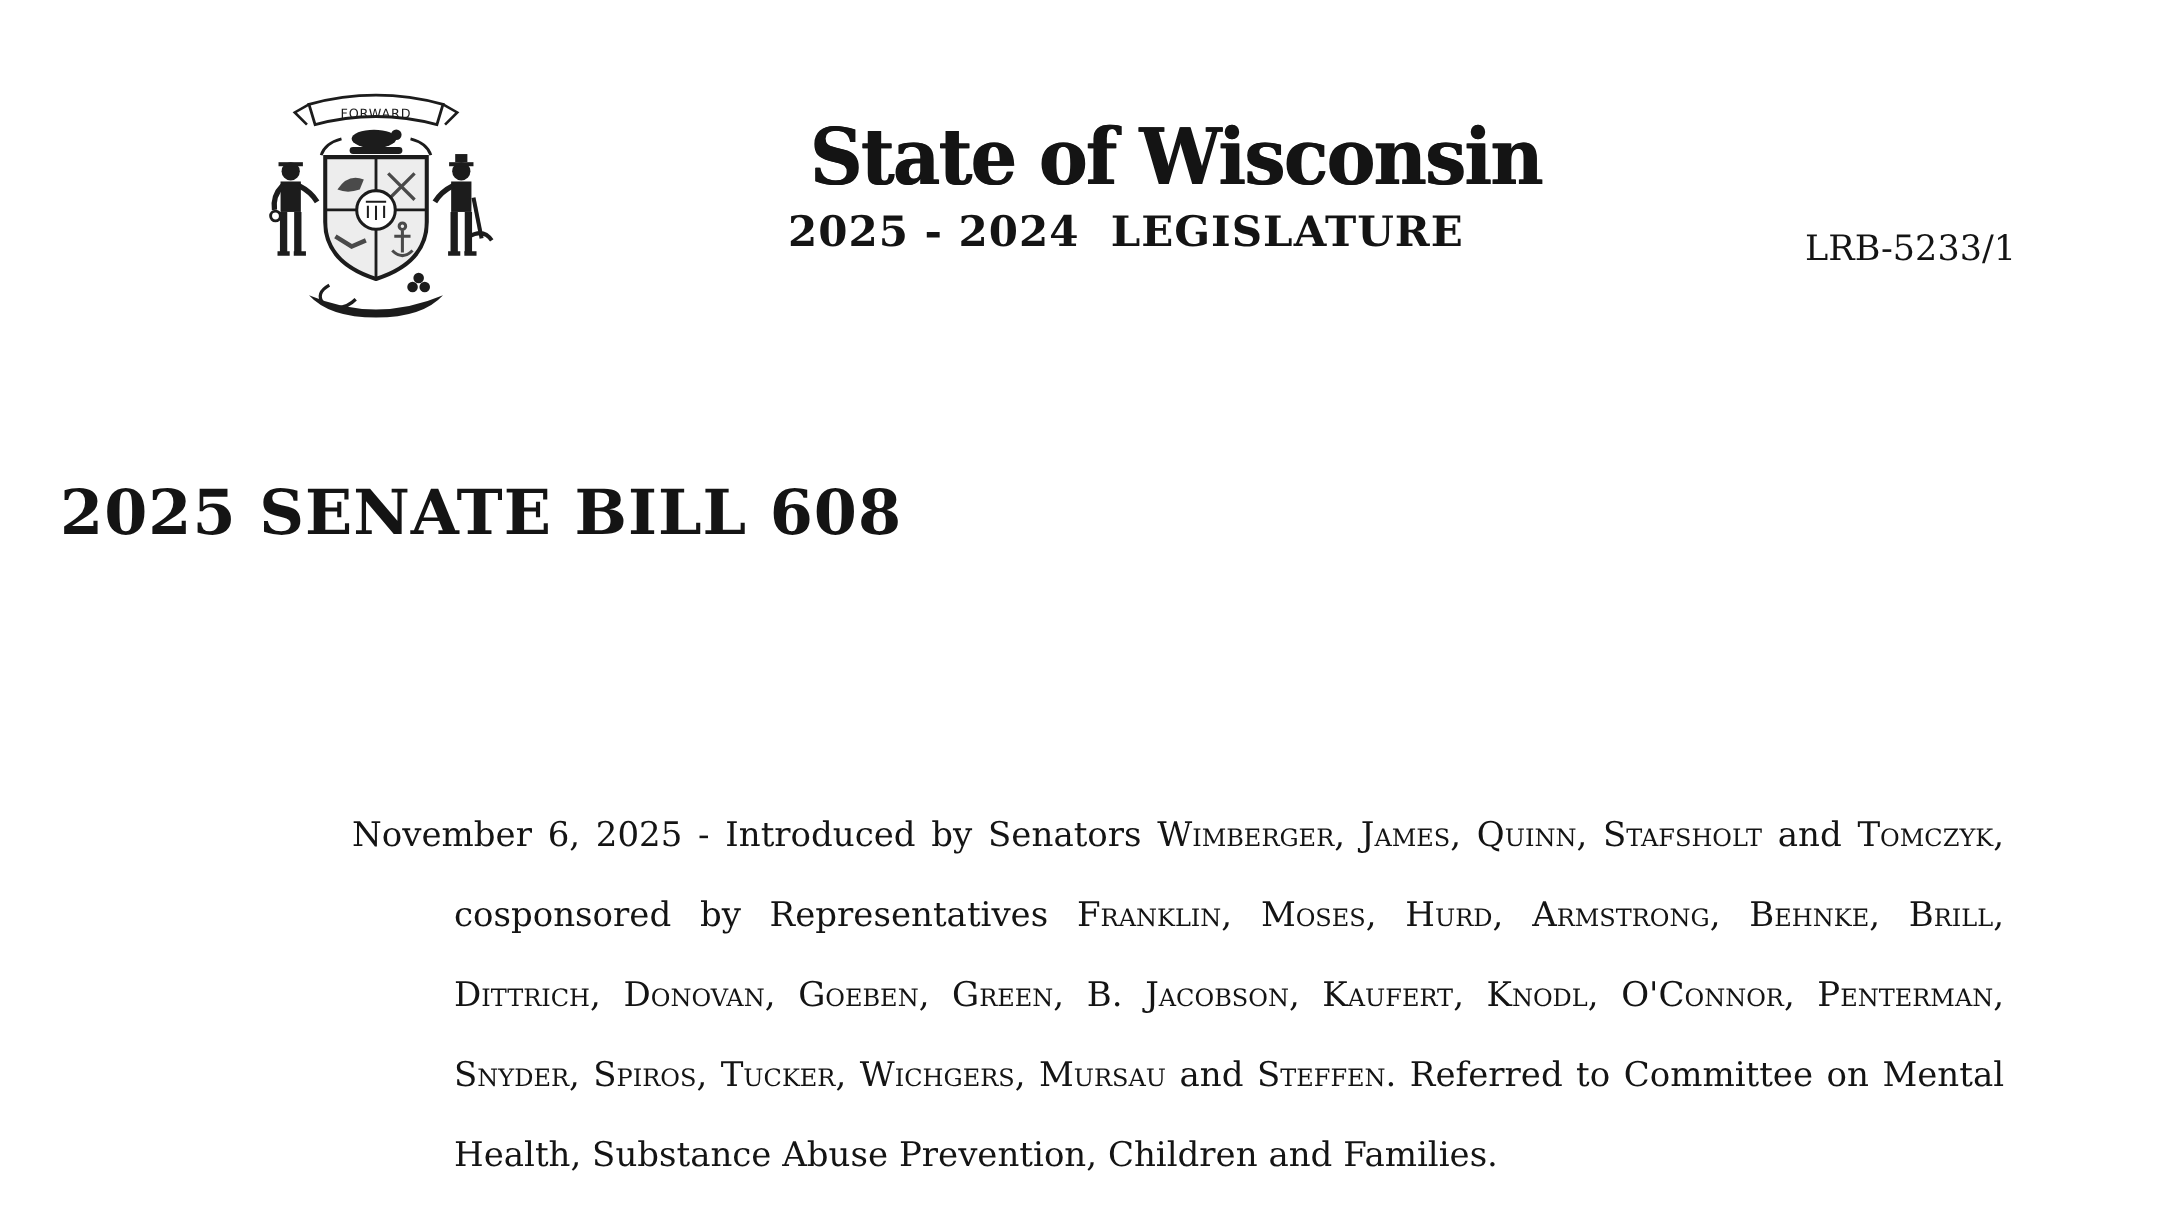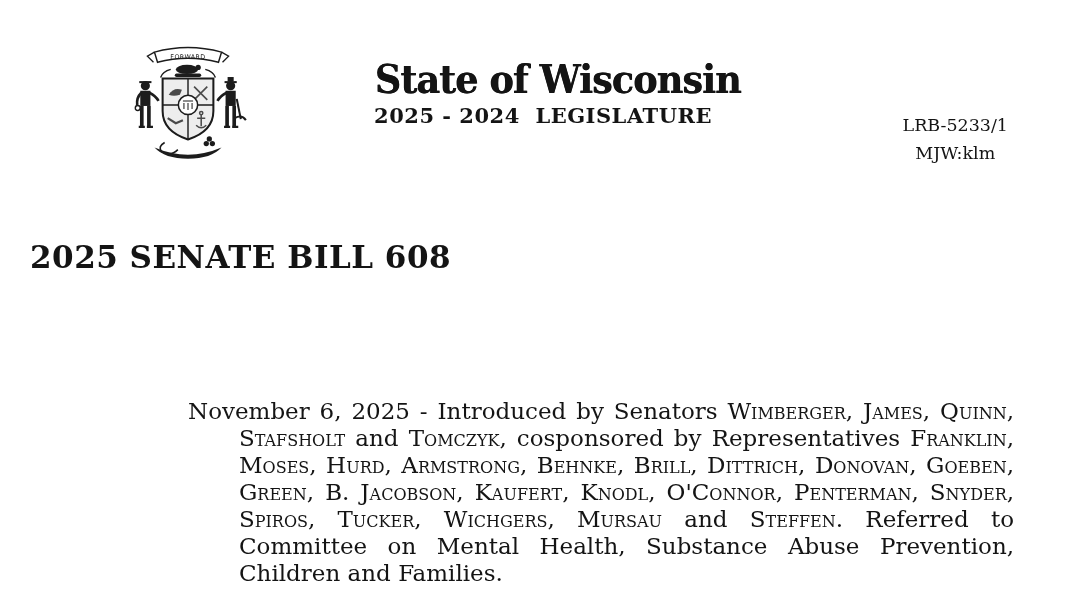--- a/index.html
+++ b/index.html
@@ -18,24 +18,24 @@
     position: absolute;
     left: 126px;
     top: 42px;
     width: 124px;
     height: 132px;
   }
 
   
   .header-center {
     position: absolute;
-    left: 364px;
+    left: 394px;
     top: 58px;
     width: 358px;
-    text-align: center;
+    text-align: left;
   }
   .state-title {
     font-size: 39px;
     font-weight: bold;
     line-height: 1.1;
     letter-spacing: -1px;
     transform: scaleX(0.94);
     text-shadow: 0.4px 0 0 currentColor;
     white-space: pre;
   }
@@ -68,28 +68,28 @@
     font-size: 31px;
     font-weight: bold;
     letter-spacing: 0.5px;
     white-space: pre;
   }
 
   
   .intro {
     position: absolute;
     top: 398px;
-    left: 188px;
+    left: 176px;
     width: 826px;
     margin: 0;
     box-sizing: border-box;
     padding-left: 51px;
     text-indent: -51px;
-    font-size: 23px;
-    line-height: 27px;
+    font-size: 17px;
+    line-height: 40px;
     text-align: justify;
   }
   .sc { font-variant: small-caps; }
 </style>
 </head>
 <body>
 
 <div class="page">
 
   <svg class="seal" viewBox="0 0 122 130" aria-hidden="true">
@@ -157,20 +157,19 @@
     </g>
   </svg>
 
   <div class="header-center">
     <div class="state-title">State of Wisconsin</div>
     <div class="legislature">2025 - 2024  LEGISLATURE</div>
   </div>
 
   <div class="lrb-block">
     <div>LRB-5233/1</div>
-    <div>MJW:klm</div>
   </div>
 
   <h1 class="bill-title">2025 SENATE BILL 608</h1>
 
   <p class="intro"><span>November 6, 2025 - Introduced by Senators </span><span class="sc">Wimberger</span><span>, </span><span class="sc">James</span><span>, </span><span class="sc">Quinn</span><span>, </span><span class="sc">Stafsholt</span><span> and </span><span class="sc">Tomczyk</span><span>, cosponsored by Representatives </span><span class="sc">Franklin</span><span>, </span><span class="sc">Moses</span><span>, </span><span class="sc">Hurd</span><span>, </span><span class="sc">Armstrong</span><span>, </span><span class="sc">Behnke</span><span>, </span><span class="sc">Brill</span><span>, </span><span class="sc">Dittrich</span><span>, </span><span class="sc">Donovan</span><span>, </span><span class="sc">Goeben</span><span>, </span><span class="sc">Green</span><span>, </span><span class="sc">B. Jacobson</span><span>, </span><span class="sc">Kaufert</span><span>, </span><span class="sc">Knodl</span><span>, </span><span class="sc">O'Connor</span><span>, </span><span class="sc">Penterman</span><span>, </span><span class="sc">Snyder</span><span>, </span><span class="sc">Spiros</span><span>, </span><span class="sc">Tucker</span><span>, </span><span class="sc">Wichgers</span><span>, </span><span class="sc">Mursau</span><span> and </span><span class="sc">Steffen</span><span>. Referred to Committee on Mental Health, Substance Abuse Prevention, Children and Families.</span></p>
 
 </div>
 
 </body></html>

